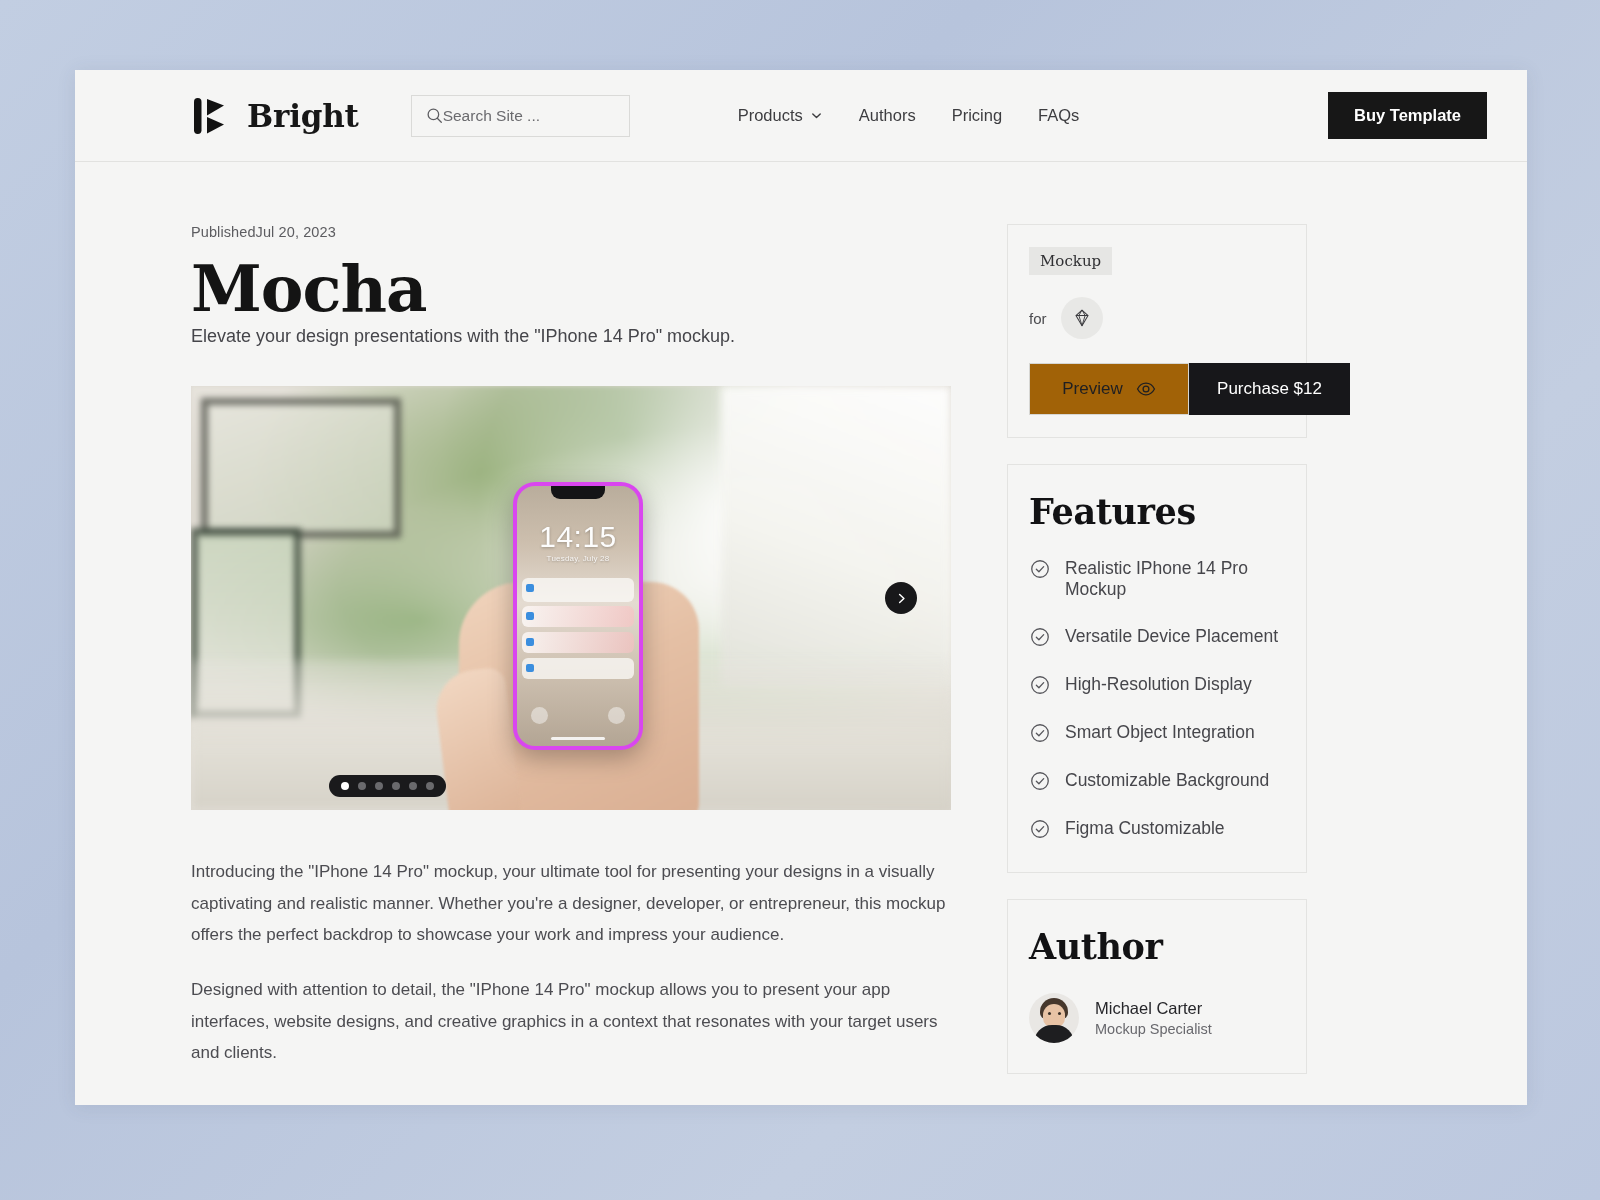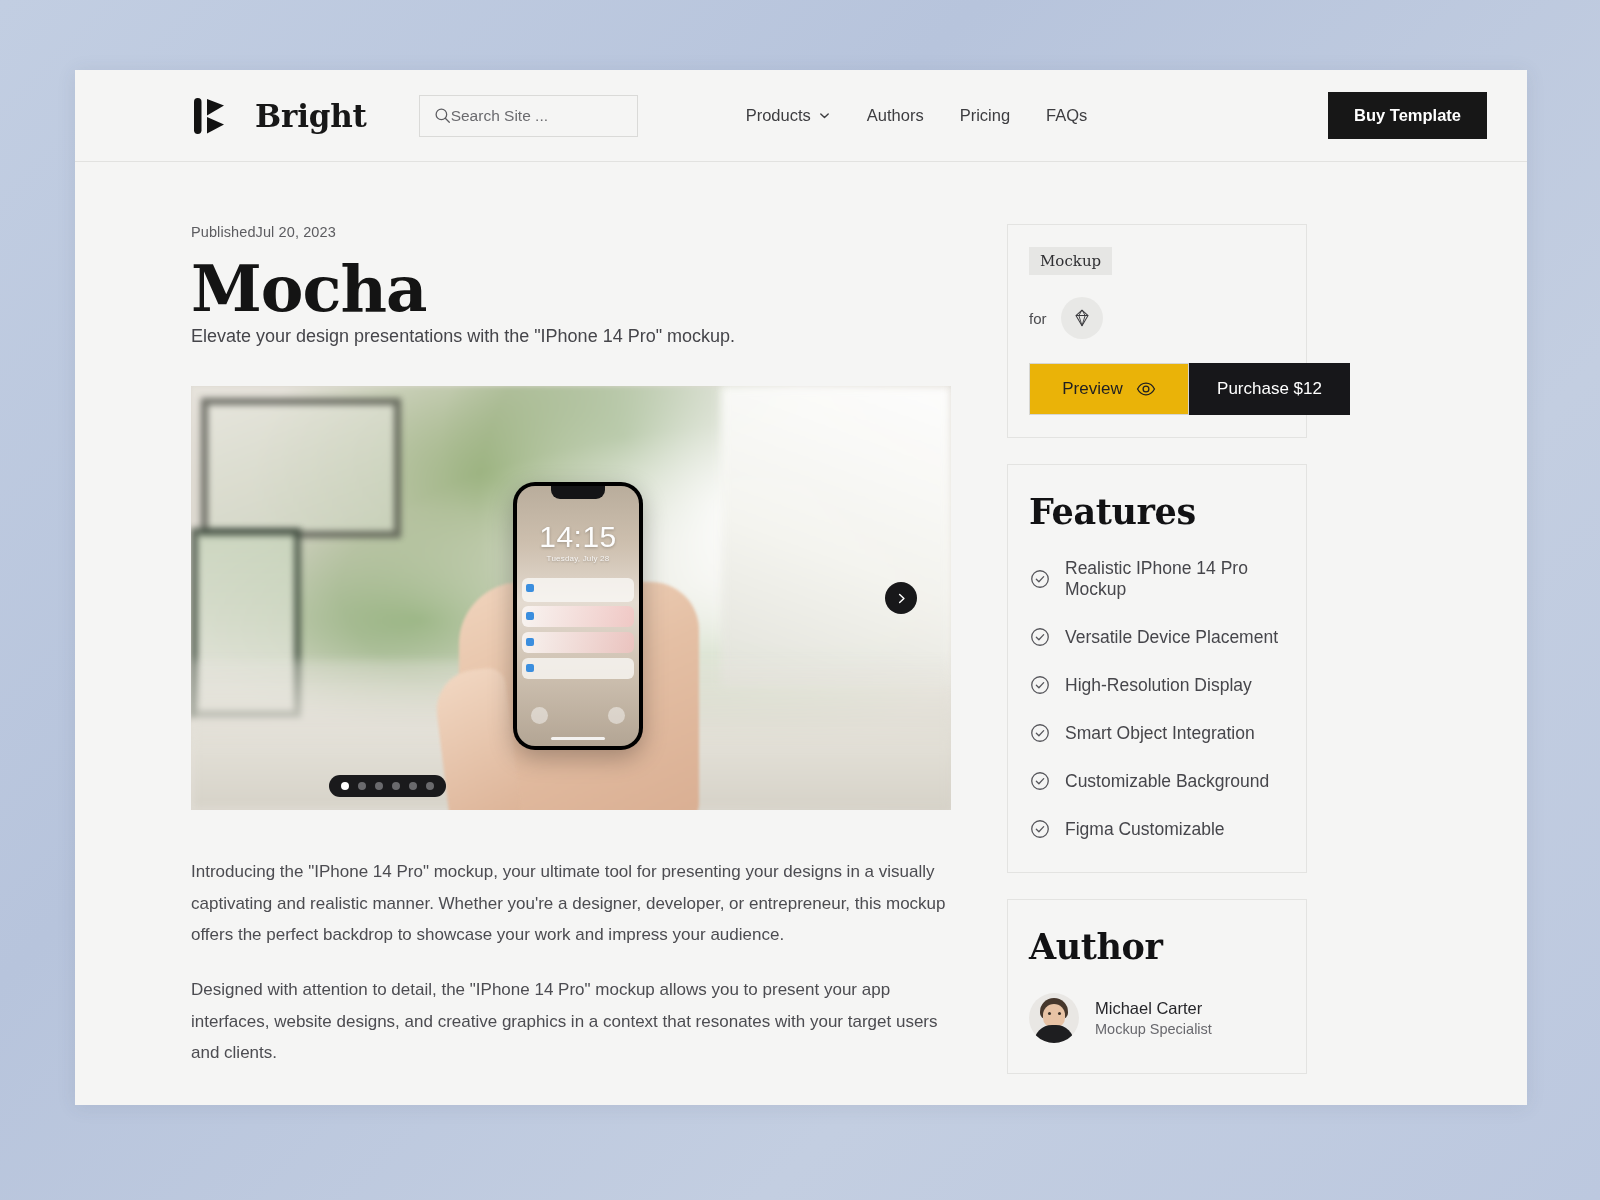--- a/index.html
+++ b/index.html
@@ -33,21 +33,21 @@
     border-bottom: 1px solid #e2e2e0;
     display: flex;
     align-items: center;
     padding: 0 40px 0 116px;
     background: #f5f5f4;
   }
 
   .brand {
     display: flex;
     align-items: center;
-    gap: 20px;
+    gap: 12px;
     cursor: pointer;
   }
   .brand-mark {
     width: 44px;
     height: 44px;
     display: block;
   }
   .brand-name {
     font-family: "DejaVu Serif", "Liberation Serif", serif;
     font-size: 31px;
@@ -197,21 +197,21 @@
     position: absolute; left: 250px; top: 284px; width: 72px; height: 150px;
     background: linear-gradient(160deg,#f2d8c3,#dcb397);
     border-radius: 40px 18px 10px 10px;
     transform: rotate(-7deg);
     filter: blur(1.6px);
   }
   .phone {
     position: absolute;
     left: 322px; top: 96px;
     width: 130px; height: 268px;
-    background: #000000;
+    background: #d946ef;
     border-radius: 22px;
     box-shadow: 0 8px 24px rgba(0,0,0,0.28);
     overflow: hidden;
     padding: 4px;
     filter: blur(0.5px);
   }
   .phone-screen {
     width: 100%; height: 100%;
     border-radius: 18px;
     overflow: hidden;
@@ -313,21 +313,21 @@
     width: 42px; height: 42px; border-radius: 50%;
     background: #e8e8e6;
     display: flex; align-items: center; justify-content: center;
   }
 
   .cta-row { display: flex; margin-top: 24px; }
   .preview-btn {
     flex: none;
     width: 160px; height: 52px;
     border: 1px solid #d6d6d3;
-    background: #eab308;
+    background: #a16207;
     color: #1f1f22;
     font-size: 17px;
     font-family: "Liberation Sans", sans-serif;
     display: flex; align-items: center; justify-content: center; gap: 13px;
     cursor: pointer;
   }
   .purchase-btn {
     flex: none;
     width: 161px; height: 52px;
     background: #17171a;
@@ -342,21 +342,21 @@
   .features-card { padding: 26px 22px 28px 21px; }
   .card-heading {
     font-family: "DejaVu Serif", "Liberation Serif", serif;
     font-size: 35px;
     font-weight: 700;
     color: #121214;
     letter-spacing: -0.4px;
     margin-bottom: 26px;
   }
   .feature-item {
-    display: flex; align-items: center; gap: 14px;
+    display: flex; align-items: flex-start; gap: 14px;
     margin-bottom: 26px;
   }
   .feature-item:last-child { margin-bottom: 4px; }
   .feature-label { font-size: 17.5px; color: #46464b; }
 
   .author-card { padding: 26px 22px 30px 21px; }
   .author-row { display: flex; align-items: center; gap: 16px; }
   .avatar {
     width: 50px; height: 50px; border-radius: 50%;
     overflow: hidden; flex: none;

